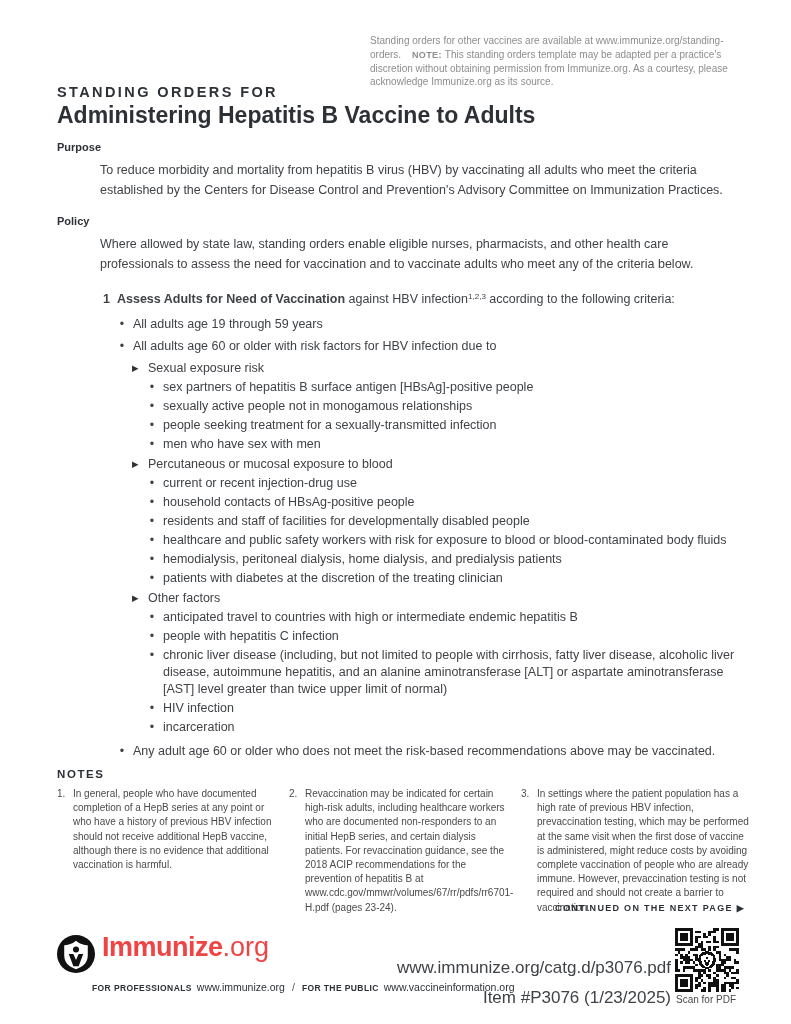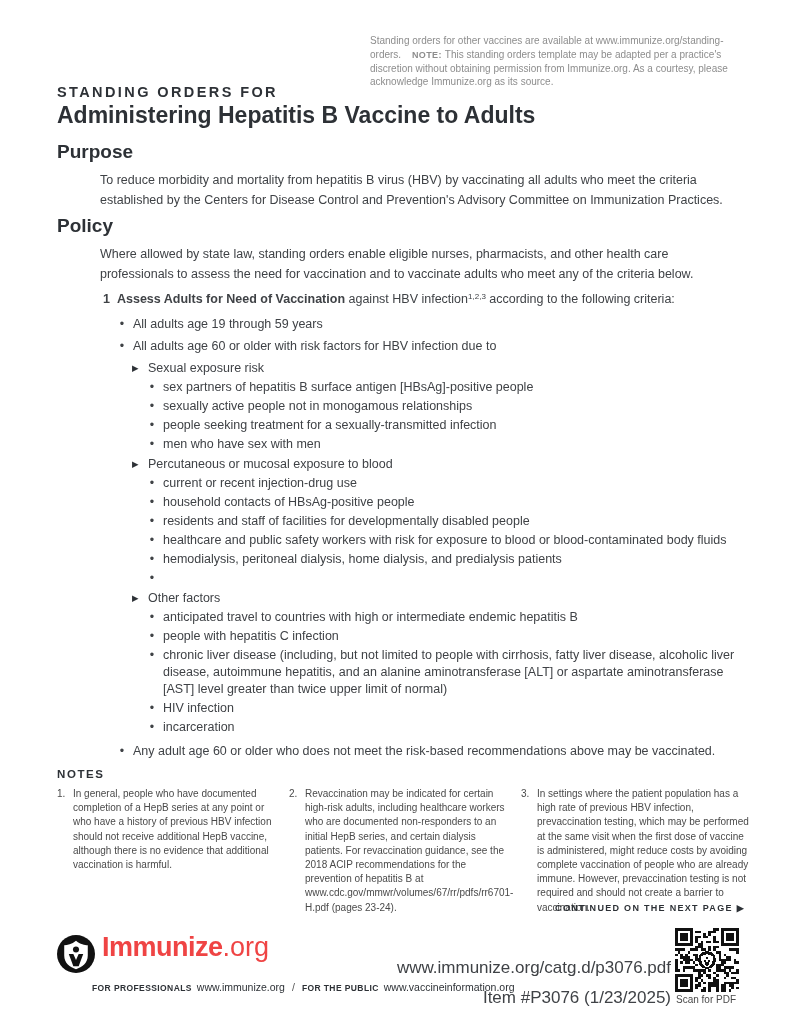--- a/index.html
+++ b/index.html
@@ -11,21 +11,21 @@
             line-height:1.38;color:#8d8d8d;}
   .note-label{font-weight:bold;font-size:9px;letter-spacing:.4px;color:#8d8d8d;padding-left:8px;}
 
   
   .kicker{position:absolute;left:57px;top:84px;font-size:14.5px;font-weight:bold;
           letter-spacing:2.4px;color:#2d3136;}
   .title{position:absolute;left:57px;top:102px;font-size:23px;font-weight:bold;color:#2d3136;}
 
   
   .sec{position:absolute;left:57px;width:690px;}
-  .sec h2{margin:0 0 8px 0;font-size:19px;font-weight:bold;color:#2d3136;}
+  .sec h2{margin:0 0 8px 0;font-size:11px;font-weight:bold;color:#2d3136;}
   .sec .body{margin:0 0 0 43px;width:645px;font-size:12.5px;line-height:1.56;color:#3f4246;}
   .sec-purpose{top:141px;}
   .sec-policy{top:215px;}
   .sec-procedure{top:288px;}
 
   
   .step{display:flex;gap:7px;margin:2px 0 0 46px;font-size:12.5px;line-height:1.45;}
   .step-num{font-weight:bold;flex:none;}
   .step-bold{font-weight:bold;}
   .sup{font-size:8px;vertical-align:4px;}
@@ -161,20 +161,21 @@
         <div class="row">
             <span class="mk">•</span>
             <span>healthcare and public safety workers with risk for exposure to blood or blood-contaminated body fluids</span>
           </div>
         <div class="row">
             <span class="mk">•</span>
             <span>hemodialysis, peritoneal dialysis, home dialysis, and predialysis patients</span>
           </div>
         <div class="row">
             <span class="mk">•</span>
+            <span>patients with diabetes at the discretion of the treating clinician</span>
           </div>
       </div>
     </div>
 
     <div class="group">
       <div class="row">
         <span class="mk-arrow">▶</span>
         <span>Other factors</span>
       </div>
       <div class="group-items">

